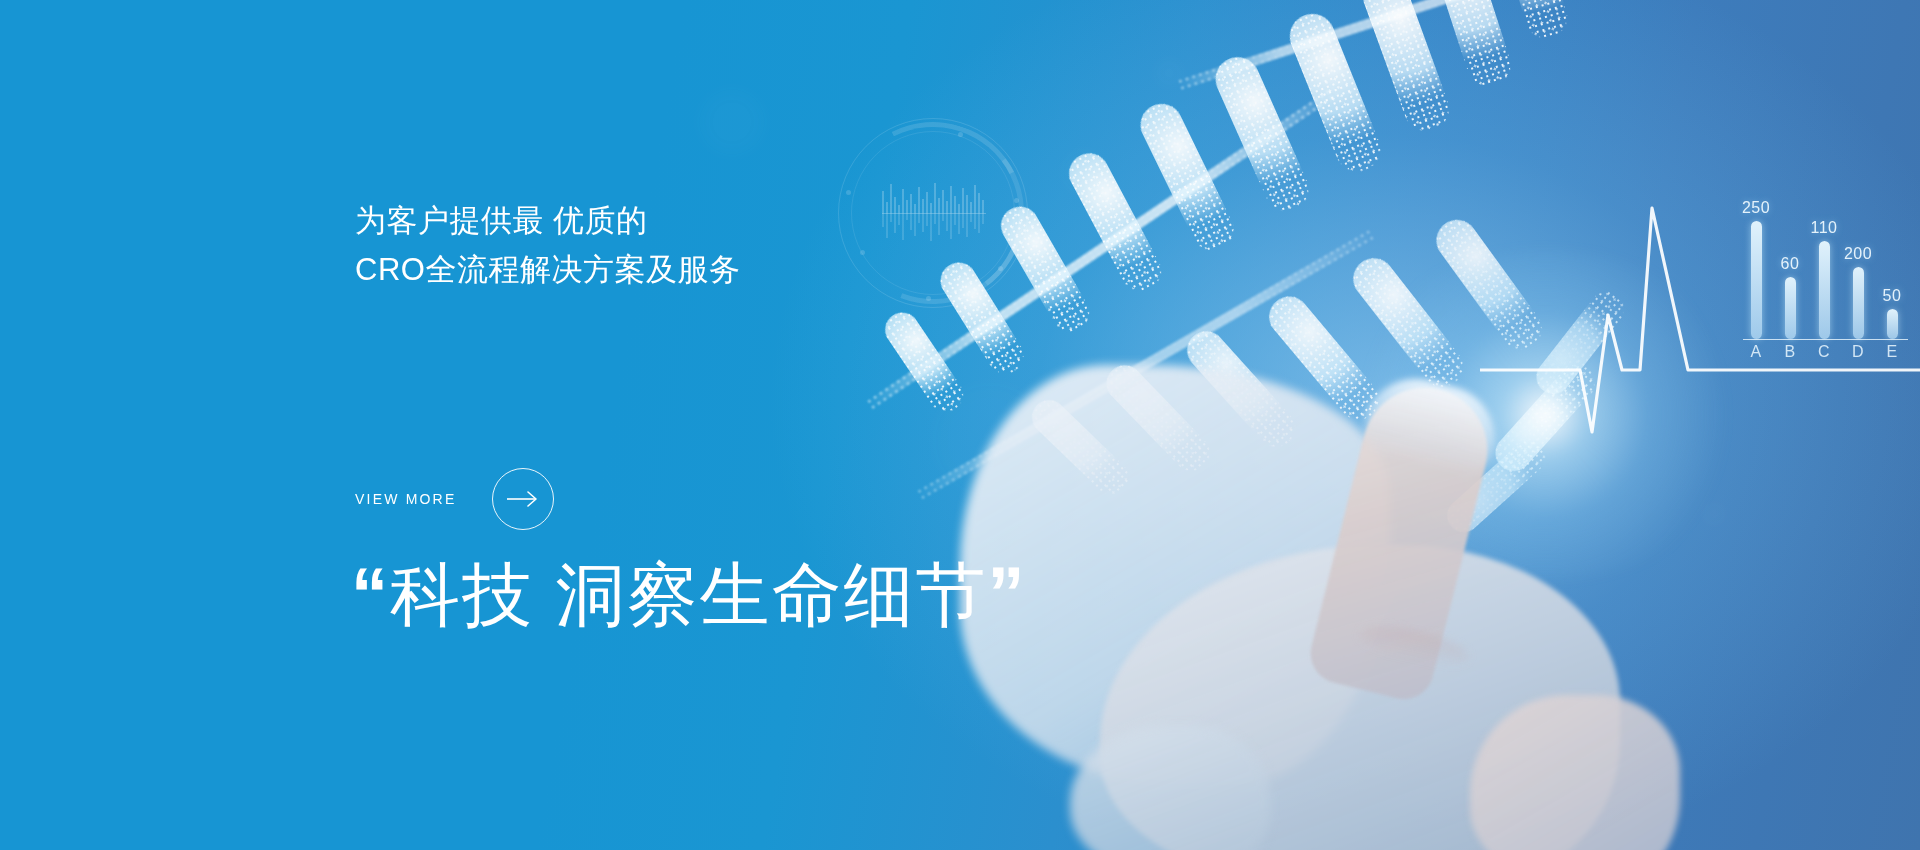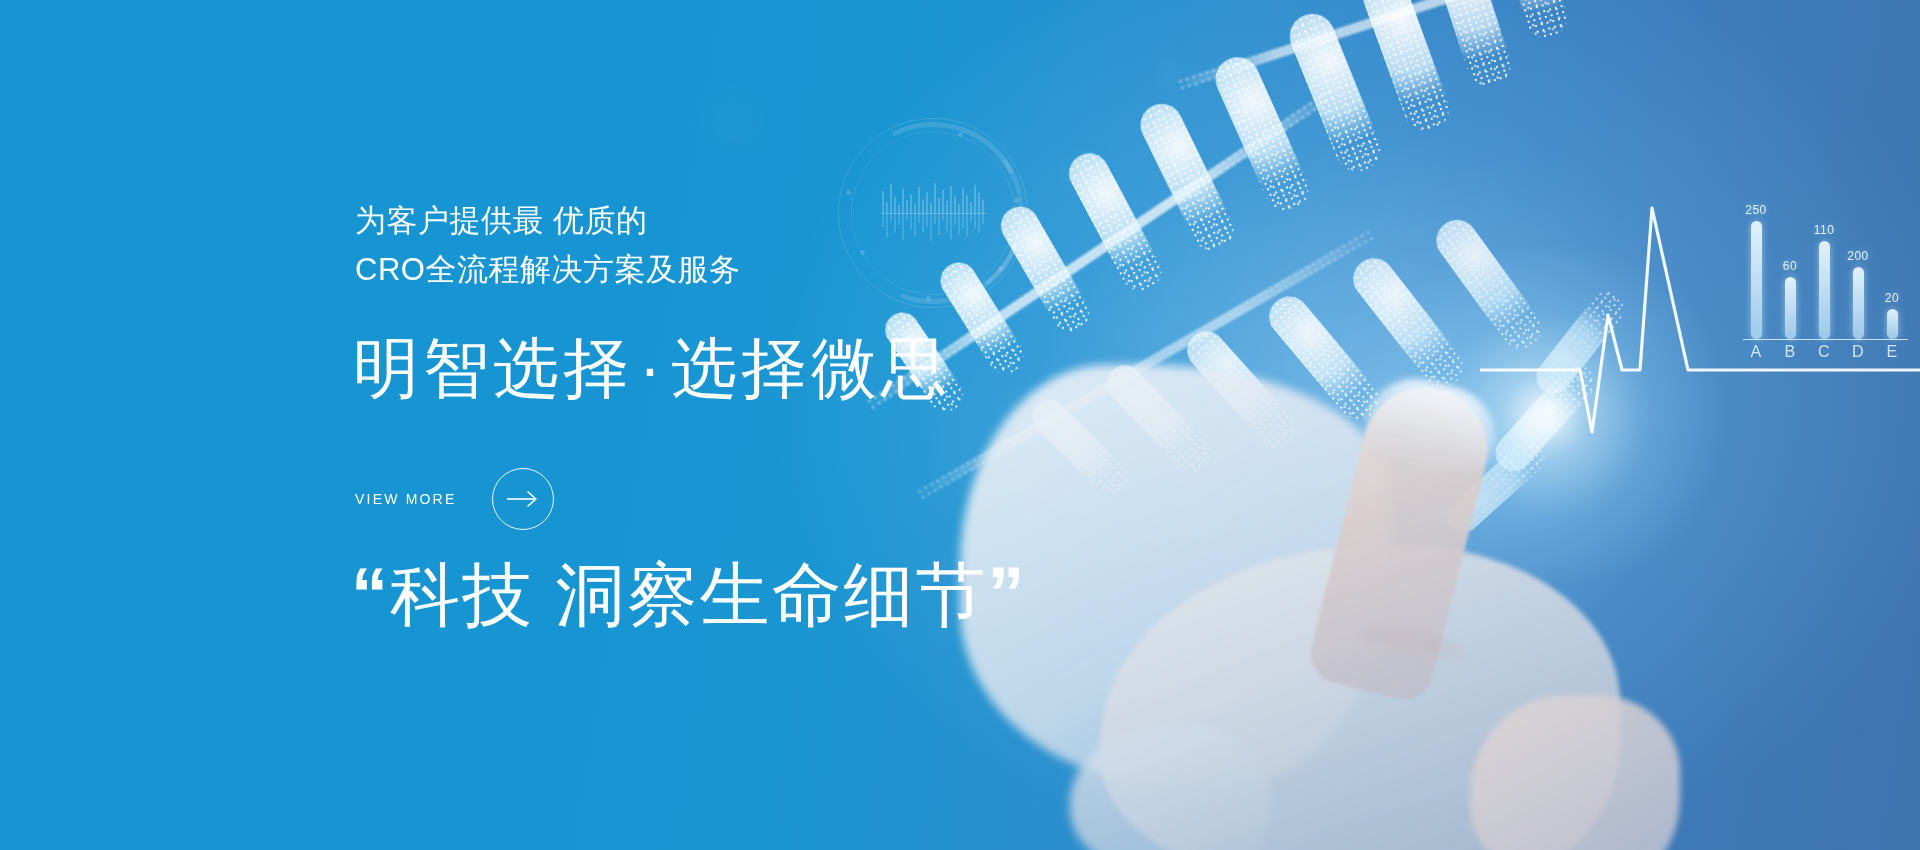--- a/index.html
+++ b/index.html
@@ -135,21 +135,21 @@
   .chart .bar-col {
     position:absolute; bottom:0; width:26px; display:flex; flex-direction:column;
     align-items:center; justify-content:flex-end; height:100%;
   }
   .chart .bar {
     width:11px; border-radius:6px;
     background:linear-gradient(180deg, rgba(233,248,255,.95), rgba(195,230,252,.7));
     box-shadow:0 0 7px rgba(200,238,255,.55);
   }
   .chart .vlabel {
-    font-size:12px; color:rgba(240,250,255,.93); margin-bottom:4px; letter-spacing:.5px;
+    font-size:16px; color:rgba(240,250,255,.93); margin-bottom:4px; letter-spacing:.5px;
     text-shadow:0 0 6px rgba(160,215,250,.6);
   }
   .chart .axis {
     position:absolute; left:0; right:0; bottom:31px; height:1.5px;
     background:rgba(235,248,255,.8);
   }
   .chart .cats { position:absolute; left:0; right:0; bottom:4px; height:24px; }
   .chart .cat {
     position:absolute; width:26px; text-align:center; font-size:16px;
     color:rgba(235,248,255,.85); letter-spacing:.5px;
@@ -337,21 +337,21 @@
         </div>
         <div class="bar-col" style="left:68px">
           <span class="vlabel">110</span>
           <span class="bar" style="height:98px"></span>
         </div>
         <div class="bar-col" style="left:102px">
           <span class="vlabel">200</span>
           <span class="bar" style="height:72px"></span>
         </div>
         <div class="bar-col" style="left:136px">
-          <span class="vlabel">20</span>
+          <span class="vlabel">50</span>
           <span class="bar" style="height:30px"></span>
         </div>
       </div>
       <div class="axis"></div>
       <div class="cats">
         <span class="cat" style="left:0px">A</span>
         <span class="cat" style="left:34px">B</span>
         <span class="cat" style="left:68px">C</span>
         <span class="cat" style="left:102px">D</span>
         <span class="cat" style="left:136px">E</span>
@@ -359,23 +359,20 @@
     </div>
   </div>
 
   <div class="copy">
 
     <div class="subtitle">
       <span class="l1">为客户提供最 优质的</span>
       <span class="l2">CRO全流程解决方案及服务</span>
     </div>
 
-    <div class="headline">
-      <span>明智选择</span><span class="sep">·</span><span>选择微思</span>
-    </div>
 
     <a class="view-more" href="#">
       <span class="vm-label">VIEW MORE</span>
       <span class="vm-circle">
         <svg width="34" height="16" viewBox="0 0 34 16" aria-hidden="true">
           <line x1="1" y1="8" x2="30" y2="8" stroke="#ffffff" stroke-width="1.6"></line>
           <polyline points="22,1 30,8 22,15" fill="none" stroke="#ffffff" stroke-width="1.6" stroke-linecap="round" stroke-linejoin="round"></polyline>
         </svg>
       </span>
     </a>

